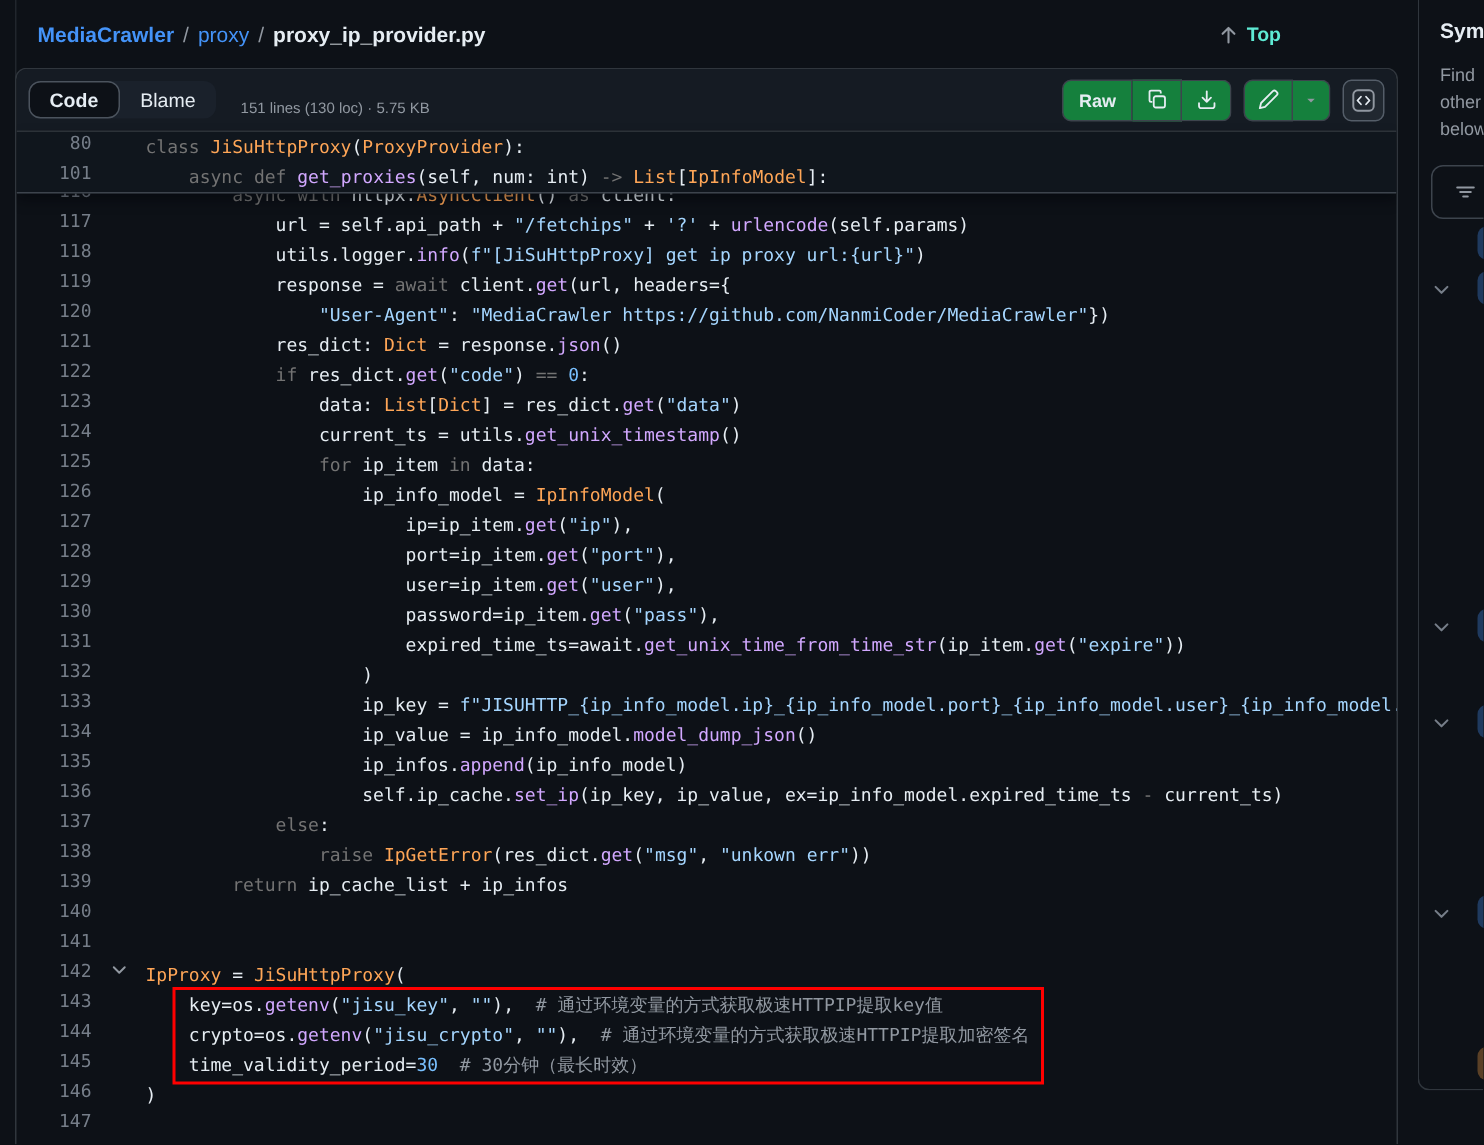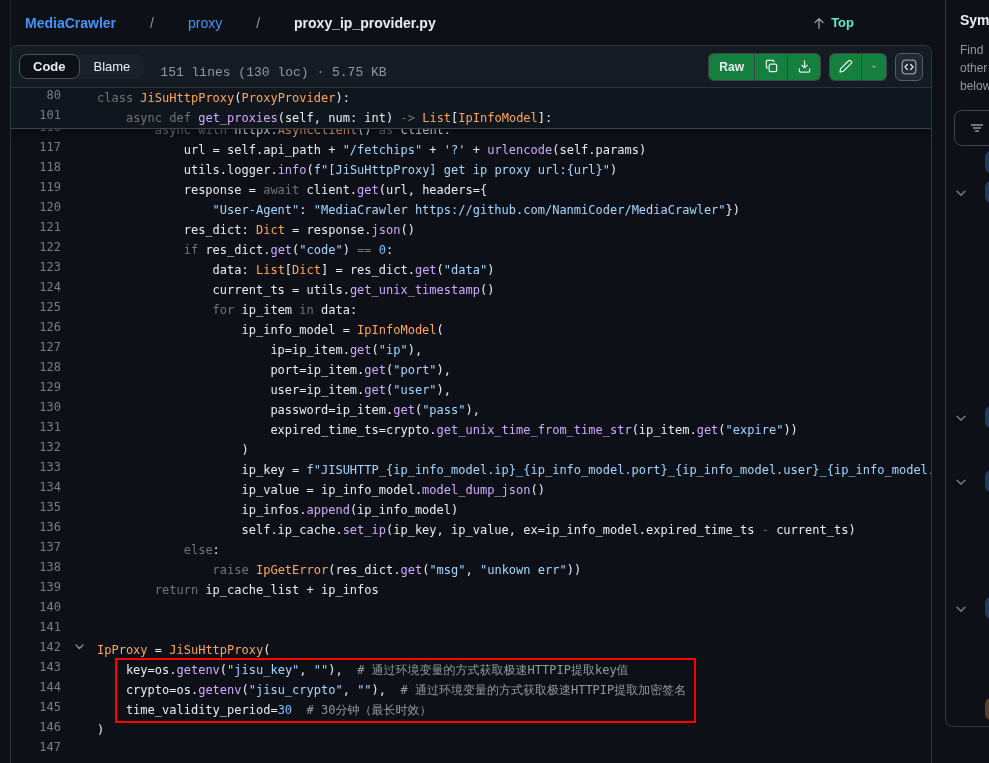--- a/index.html
+++ b/index.html
@@ -6,42 +6,42 @@
   html,body { margin:0; padding:0; }
   body {
     width:989px; height:763px; position:relative; overflow:hidden;
     background:#0d1117; color:#e6edf3;
     font-family:"Liberation Sans", sans-serif;
   }
   .left-divider { position:absolute; left:10px; top:0; width:1px; height:763px; background:#21262d; }
 
   
   .crumb-row { position:absolute; left:11px; top:0; width:921px; height:45px;
-    display:flex; align-items:center; padding:0 14px; font-size:14px;gap:28px; }
+    display:flex; align-items:center; padding:0 14px; font-size:14px; }
   .crumb-link { color:#4493f8; text-decoration:none; cursor:pointer; }
   .crumb-repo { font-weight:700; }
   .crumb-sep { color:#9198a1; margin:0 6px; }
   .crumb-file { font-weight:700; color:#e6edf3; }
   .top-btn { margin-left:auto; display:flex; align-items:center; gap:5px;
     font-size:13px; font-weight:600; color:#5eead4; cursor:pointer; margin-right:64px;}
   .top-btn svg { display:block; }
 
   
   .filebox { position:absolute; left:10px; top:45px; width:922px; height:718px;
     border:1px solid #30363d; border-bottom:none; border-radius:8px 8px 0 0;
     background:#0d1117; overflow:hidden; }
 
   .toolbar { position:absolute; left:0; top:0; right:0; height:42px; background:#151b23;
     border-bottom:1px solid #30363d; display:flex; align-items:center; padding:0 8px; }
   .seg-tabs { display:flex; align-items:center; background:#1a212b; border-radius:8px; }
   .tab-code { padding:4px 13px; font-size:13px; font-weight:600; color:#e6edf3;
     background:#0d1117; border:1px solid #4b535d; border-radius:8px; cursor:pointer; }
   .tab-blame { padding:4px 14px; font-size:13px; color:#e6edf3; cursor:pointer; }
-  .meta-text { margin-left:16px; font-family:Liberation Mono, monospace;
-    font-size:13px; color:#9198a1; white-space:nowrap;margin-top:12px; }
+  .meta-text { margin-left:16px; font-family:Liberation Sans, sans-serif;
+    font-size:10px; color:#9198a1; white-space:nowrap;margin-top:12px; }
   .copilot { display:flex; align-items:center; gap:7px; margin-left:40px;
     font-size:12px; font-weight:700; color:#e6edf3; white-space:nowrap; }
   .tb-right { margin-left:auto; display:flex; align-items:center; gap:8px; }
   .btn-seg { display:flex; align-items:stretch; }
   .tbtn { height:28px; display:flex; align-items:center; justify-content:center;
     background:#15803d; border:1px solid #3d444d; color:#e6edf3; cursor:pointer; }
   .btn-seg .tbtn + .tbtn { border-left:none; }
   .btn-seg .tbtn:first-child { border-radius:6px 0 0 6px; }
   .btn-seg .tbtn:last-child { border-radius:0 6px 6px 0; }
   .raw-btn { padding:0 10px; font-size:12px; font-weight:600; }
@@ -219,21 +219,21 @@
         <div class="ctext"><span class="t-p">                        user=ip_item.</span><span class="t-f">get</span><span class="t-p">(</span><span class="t-s">"user"</span><span class="t-p">),</span></div>
       </div>
       <div class="crow">
         <div class="gut">130</div>
         <div class="slot"></div>
         <div class="ctext"><span class="t-p">                        password=ip_item.</span><span class="t-f">get</span><span class="t-p">(</span><span class="t-s">"pass"</span><span class="t-p">),</span></div>
       </div>
       <div class="crow">
         <div class="gut">131</div>
         <div class="slot"></div>
-        <div class="ctext"><span class="t-p">                        expired_time_ts=crypto.</span><span class="t-f">get_unix_time_from_time_str</span><span class="t-p">(ip_item.</span><span class="t-f">get</span><span class="t-p">(</span><span class="t-s">"expire"</span><span class="t-p">))</span></div>
+        <div class="ctext"><span class="t-p">                        expired_time_ts=await.</span><span class="t-f">get_unix_time_from_time_str</span><span class="t-p">(ip_item.</span><span class="t-f">get</span><span class="t-p">(</span><span class="t-s">"expire"</span><span class="t-p">))</span></div>
       </div>
       <div class="crow">
         <div class="gut">132</div>
         <div class="slot"></div>
         <div class="ctext"><span class="t-p">                    )</span></div>
       </div>
       <div class="crow">
         <div class="gut">133</div>
         <div class="slot"></div>
         <div class="ctext"><span class="t-p">                    ip_key = </span><span class="t-s">f"JISUHTTP_{ip_info_model.ip}_{ip_info_model.port}_{ip_info_model.user}_{ip_info_model.password}"</span></div>

